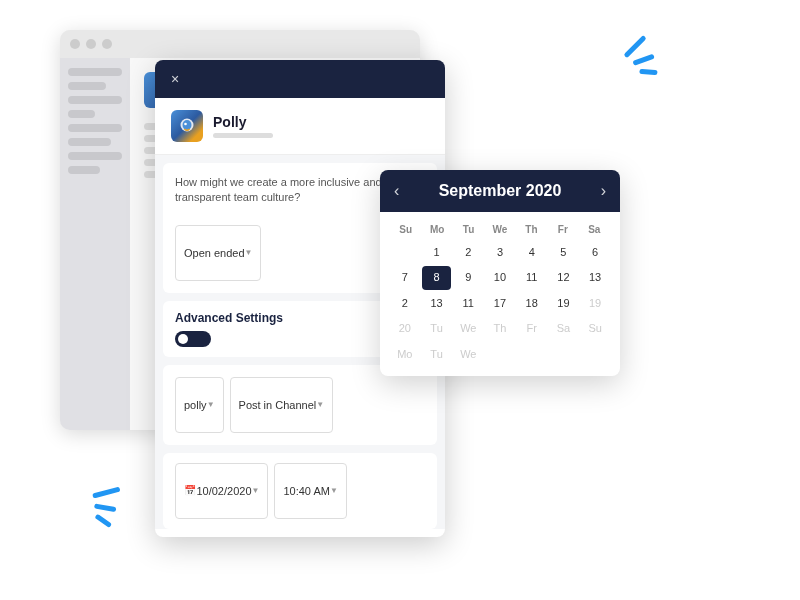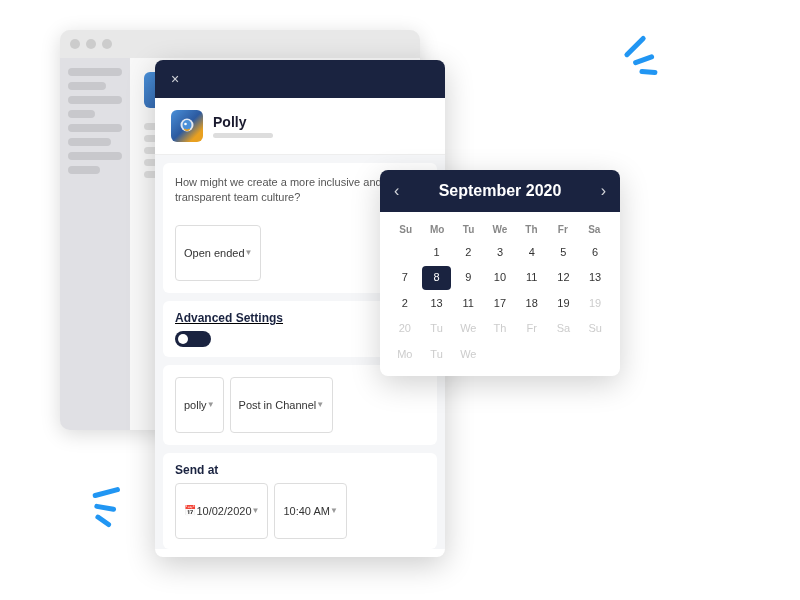--- a/index.html
+++ b/index.html
@@ -491,40 +491,39 @@
       <div class="modal-section">
         <div class="section-text">How might we create a more inclusive and transparent team culture?</div>
         <div class="dropdown-row">
           <button class="dropdown-btn">
             <span>Open ended</span>
             <span class="chevron">▼</span>
           </button>
         </div>
       </div>
 
-      <div class="modal-section" style="padding: 10px 12px; text-decoration: underline;">
+      <div class="modal-section" style="padding: 10px 12px;">
         <div class="section-label">Advanced Settings</div>
         <div class="advanced-toggle"></div>
       </div>
 
       <div class="modal-section">
         <div class="dropdown-row">
           <button class="dropdown-btn">
             <span>polly</span>
             <span class="chevron">▼</span>
           </button>
           <button class="dropdown-btn">
             <span>Post in Channel</span>
             <span class="chevron">▼</span>
           </button>
         </div>
       </div>
 
       <div class="send-at-section">
-        <div class="section-label">Send at</div>
         <div class="dropdown-row">
           <button class="dropdown-btn">
             <span style="font-size:10px;">📅</span>
             <span>10/02/2020</span>
             <span class="chevron">▼</span>
           </button>
           <button class="dropdown-btn">
             <span>10:40 AM</span>
             <span class="chevron">▼</span>
           </button>

